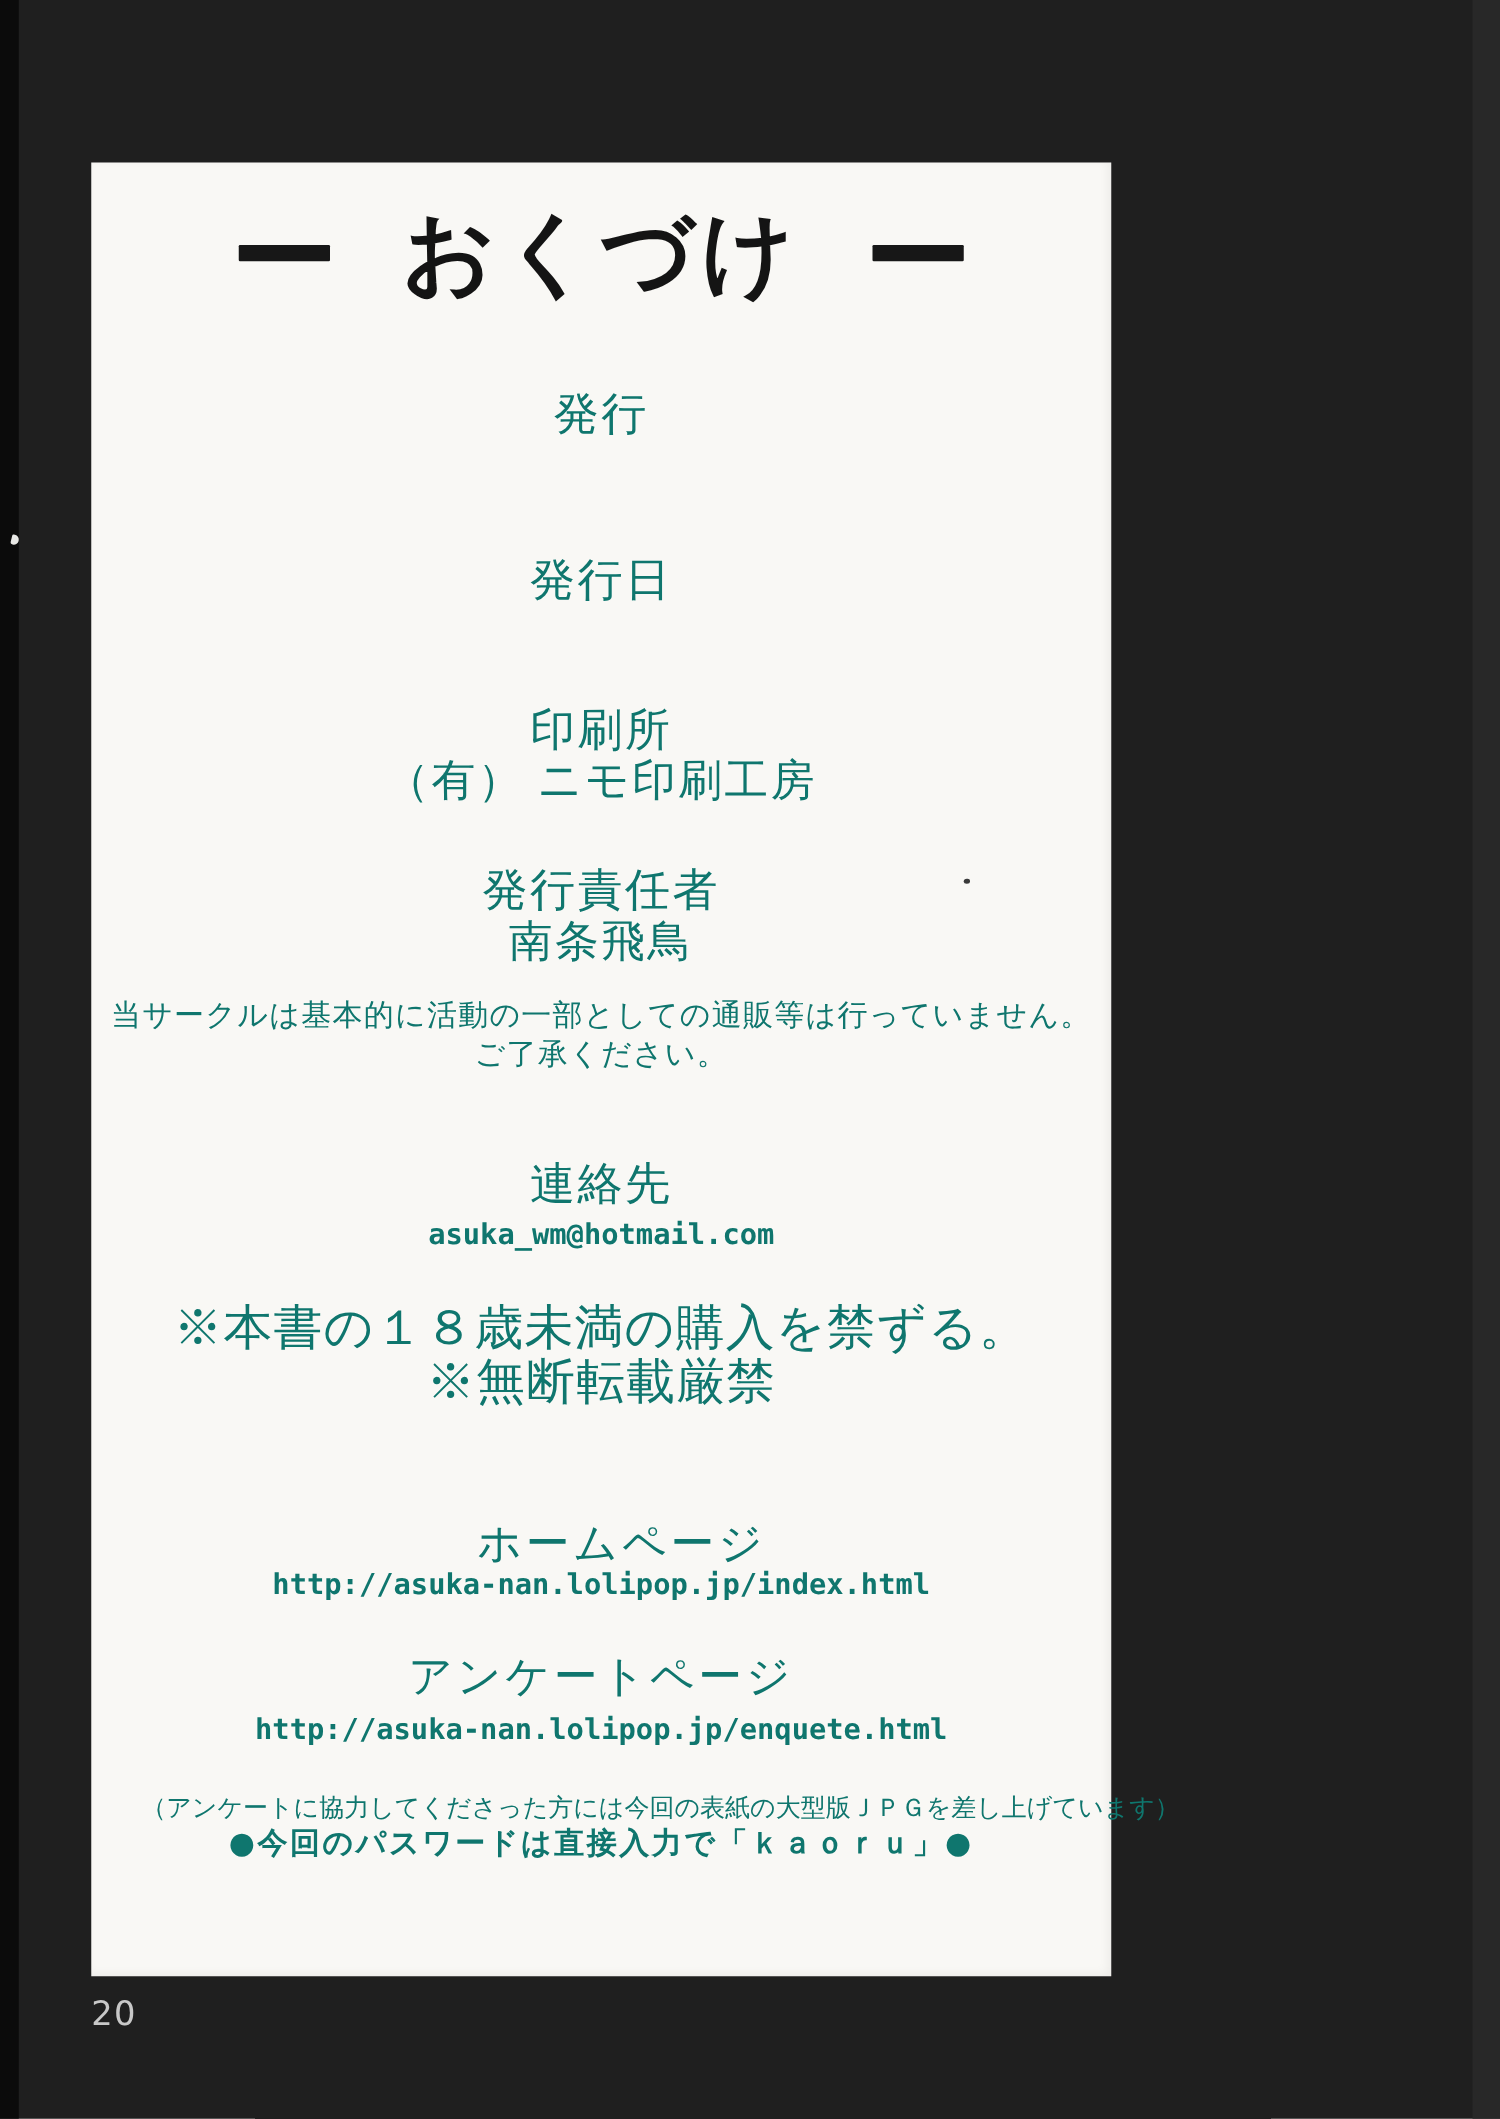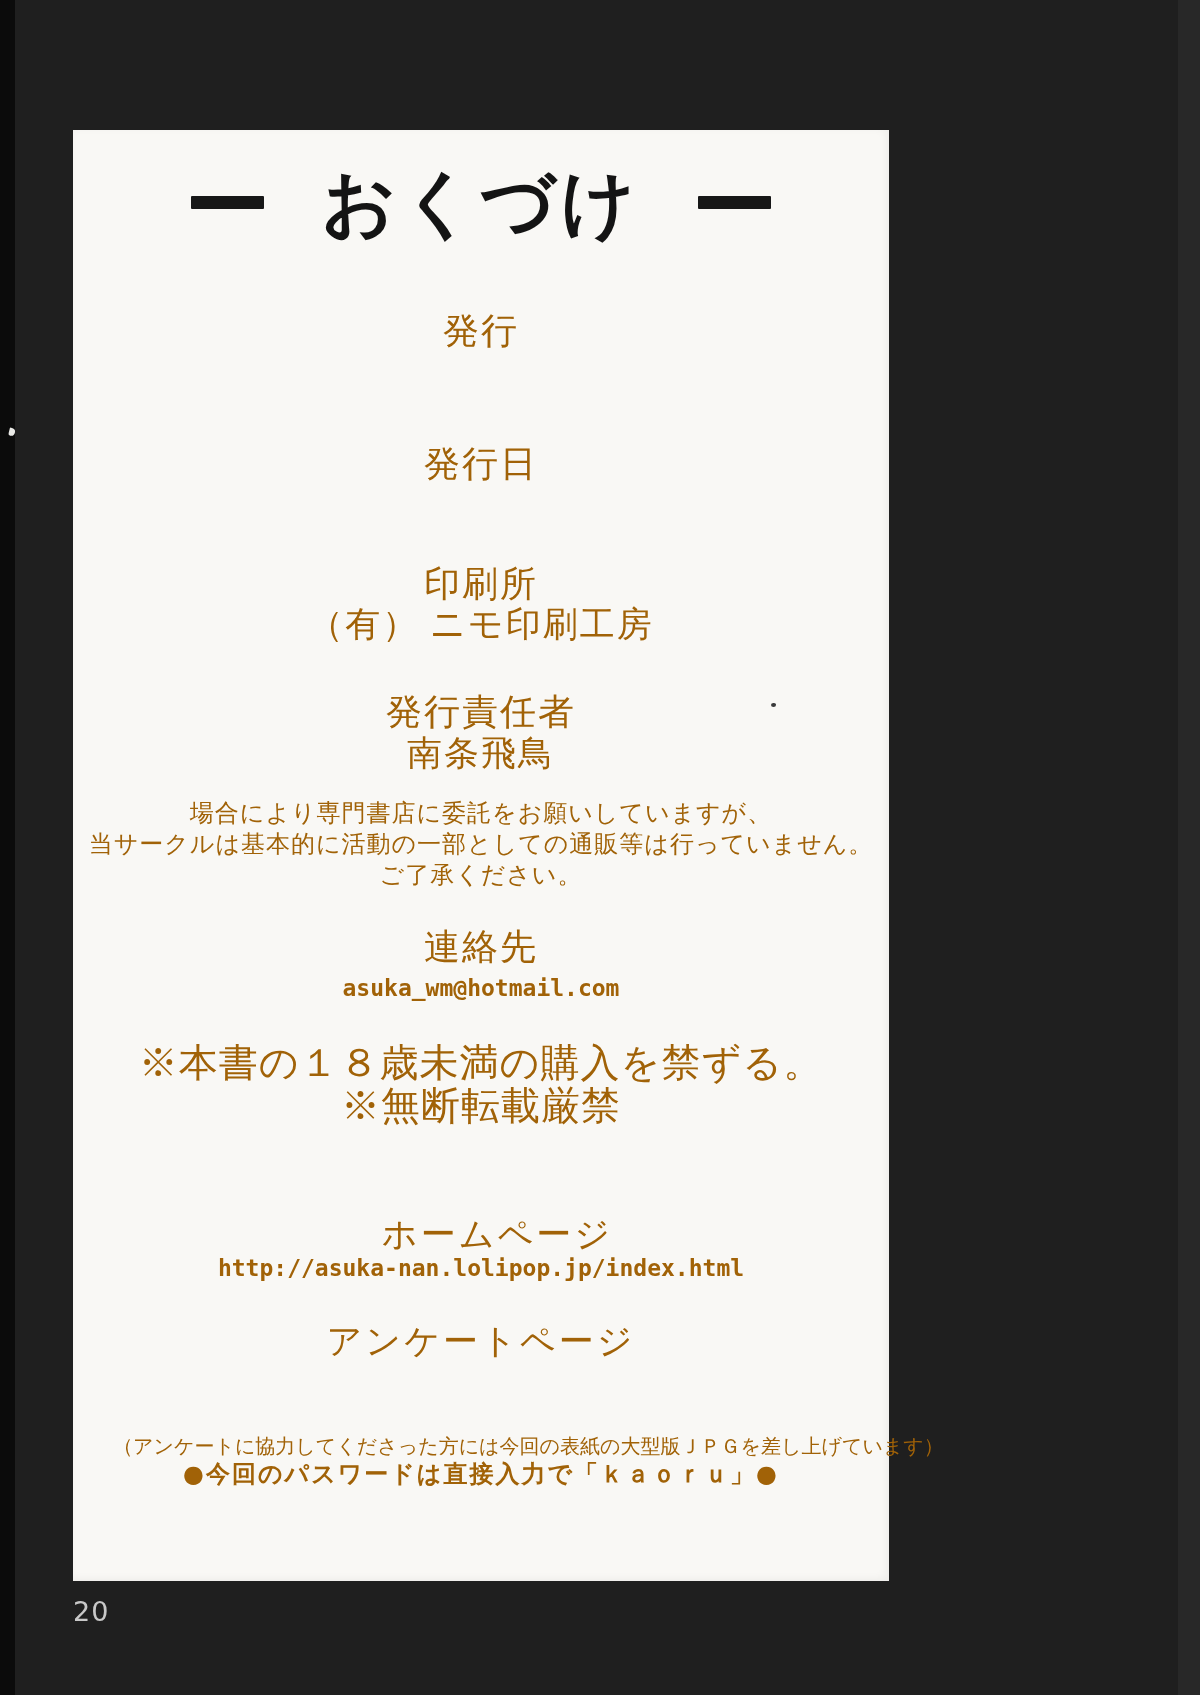--- a/index.html
+++ b/index.html
@@ -38,21 +38,21 @@
     position: absolute;
     left: 73px; top: 130px;
     width: 816px; height: 1451px;
     background: #f9f8f5;
     box-shadow: inset -3px -2px 8px rgba(0,0,0,0.05);
   }
   .paper .abs {
     position: absolute;
     left: 0; right: 0;
     text-align: center;
-    color: #a16207;
+    color: #0f766e;
     white-space: nowrap;
   }
   .title-row {
     position: absolute;
     left: 0; right: 0;
     top: 30px; height: 84px;
     display: flex;
     align-items: center;
     justify-content: center;
     gap: 58px;
@@ -142,35 +142,35 @@
 
   <div class="abs heading pos-date-h">発行日</div>
 
   <div class="abs heading pos-prn-h">印刷所</div>
   <div class="abs value pos-prn-v">（有） ニモ印刷工房</div>
 
   <div class="abs heading pos-resp-h">発行責任者</div>
   <div class="abs value pos-resp-v">南条飛鳥</div>
 
   <div class="abs notice pos-notice">
-    <div>場合により専門書店に委託をお願いしていますが、</div>
     <div>当サークルは基本的に活動の一部としての通販等は行っていません。</div>
     <div>ご了承ください。</div>
   </div>
 
   <div class="abs heading pos-cont-h">連絡先</div>
   <div class="abs mono pos-cont-v">asuka_wm@hotmail.com</div>
 
   <div class="abs warning pos-warn1">※本書の１８歳未満の購入を禁ずる。</div>
   <div class="abs warning pos-warn2">※無断転載厳禁</div>
 
   <div class="abs link-heading pos-home-h">ホームページ</div>
   <div class="abs mono pos-home-u">http://asuka-nan.lolipop.jp/index.html</div>
 
   <div class="abs link-heading pos-surv-h">アンケートページ</div>
+  <div class="abs mono pos-surv-u">http://asuka-nan.lolipop.jp/enquete.html</div>
 
   <div class="abs note-small pos-note1">（アンケートに協力してくださった方には今回の表紙の大型版ＪＰＧを差し上げています）</div>
   <div class="abs note-bold pos-note2">●今回のパスワードは直接入力で「ｋａｏｒｕ」●</div>
 
   <div class="ink-dot"></div>
 </div>
 
 <div class="page-number">20</div>
 
 </body></html>

